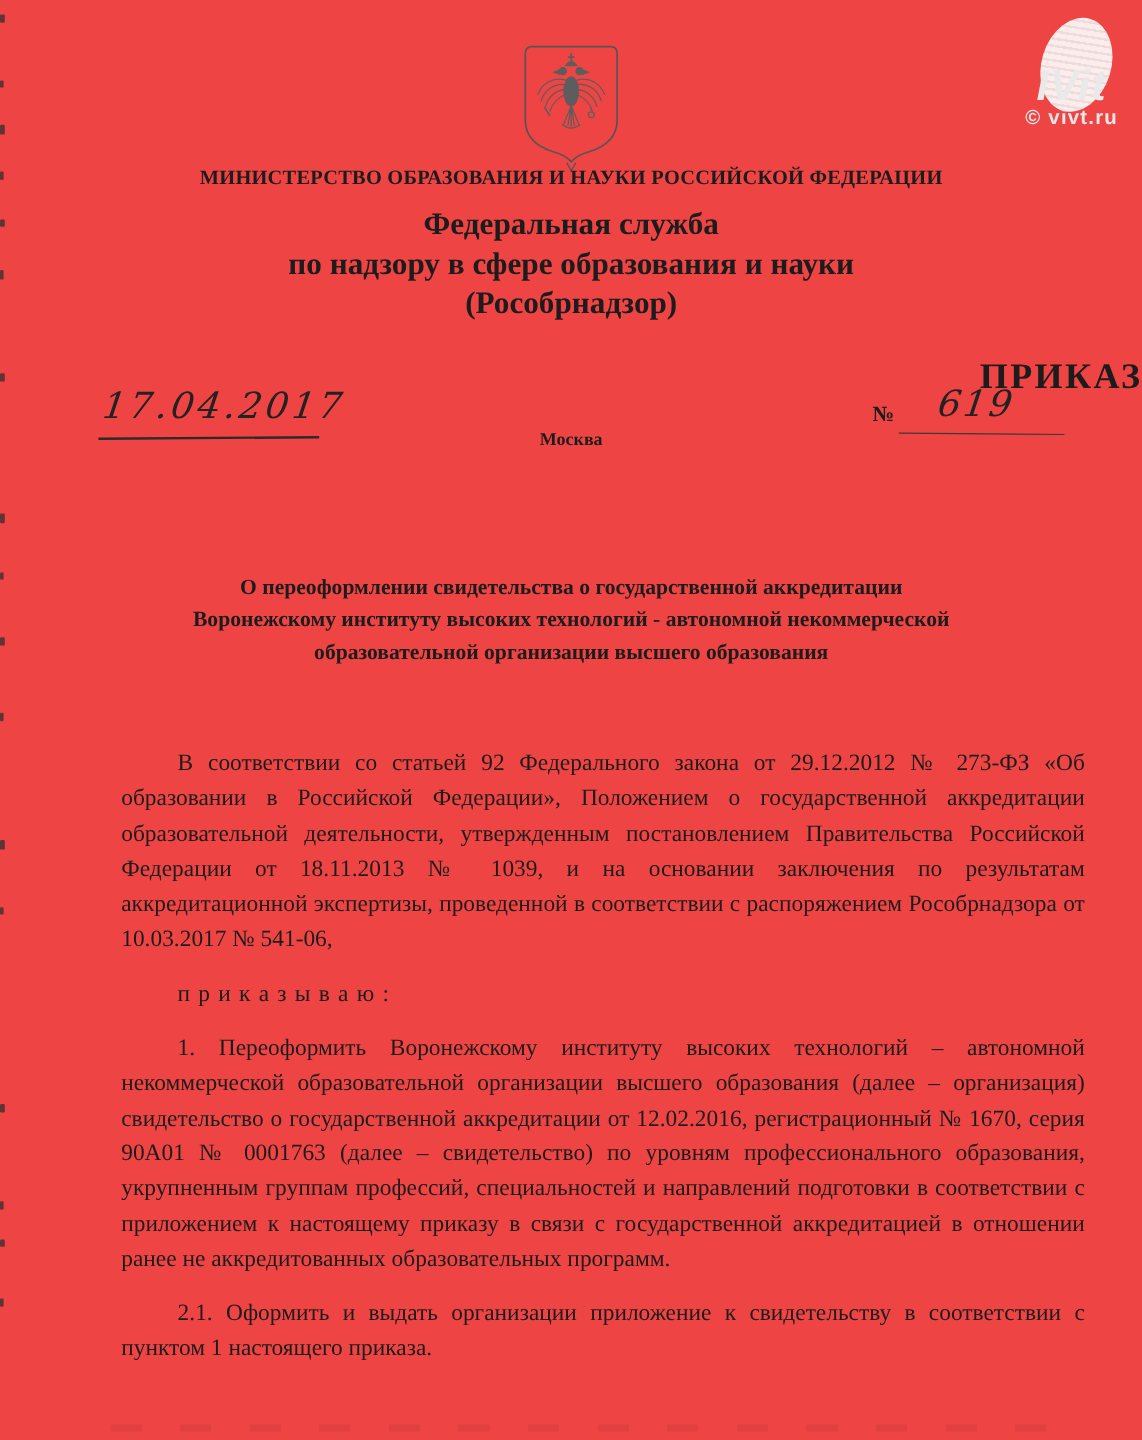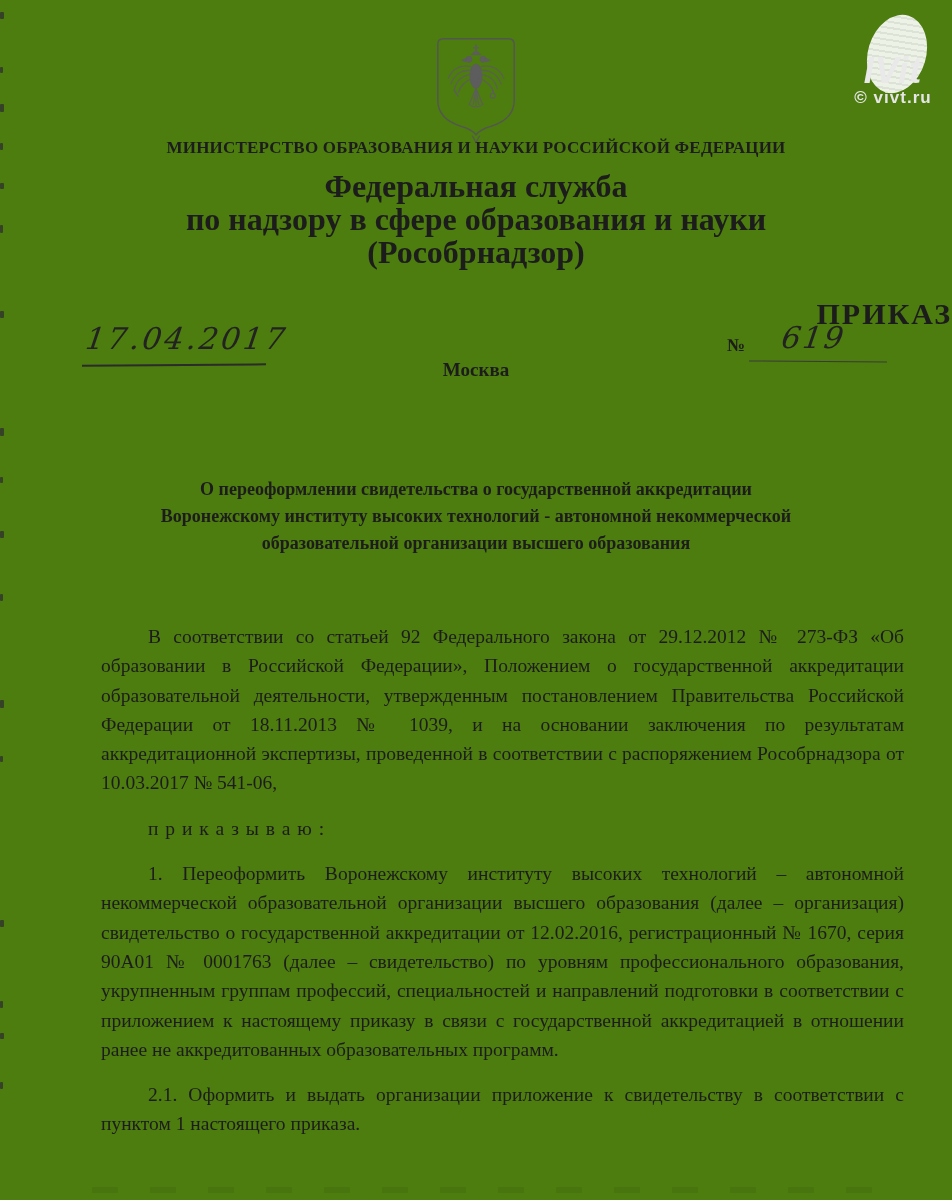--- a/index.html
+++ b/index.html
@@ -1,20 +1,20 @@
 <!DOCTYPE html>
 <html lang="ru"><head>
 <meta charset="utf-8">
 <style>
   html,body{margin:0;padding:0;background:#777;}
   .page{
     position:relative;
     width:952px;height:1200px;
     margin:0 auto;
-    background:#4d7c0f;
+    background:#ef4444;
     overflow:hidden;
     font-family:"Liberation Serif", serif;
     color:#1c1c1c;
   }
   
   .watermark{position:absolute;right:4px;top:12px;width:110px;height:100px;pointer-events:none;}
   .wm-ellipse{
     position:absolute;right:22px;top:2px;width:58px;height:80px;border-radius:50%;
     transform:rotate(17deg);
     background:repeating-linear-gradient(172deg,#ededed 0 2px,#ffffff 2px 6px);
@@ -32,29 +32,29 @@
   }
   
   .emblem{position:absolute;left:429px;top:36px;width:94px;height:110px;}
   
   .ministry{
     position:absolute;left:0;top:138px;width:952px;text-align:center;
     font-weight:bold;font-size:17px;letter-spacing:.2px;
   }
   .agency{
     position:absolute;left:0;top:170px;width:952px;text-align:center;
-    font-weight:bold;font-size:32px;line-height:33px;
+    font-weight:bold;font-size:26px;line-height:33px;
   }
   .order-type{
     position:absolute;left:0;top:297px;width:952px;text-align:right;
     font-weight:bold;font-size:30px;letter-spacing:2px;
   }
   .city{
     position:absolute;left:0;top:359px;width:952px;text-align:center;
-    font-weight:bold;font-size:19px;
+    font-weight:bold;font-size:15px;
   }
   
   .hand{
     font-family:"DejaVu Serif",serif;font-style:italic;font-weight:500;
     color:#222;transform:skewX(-8deg);
   }
   .date-hand{position:absolute;left:86px;top:321px;font-size:30px;letter-spacing:3px;}
   .date-line{position:absolute;left:82px;top:364px;width:184px;border-bottom:2px solid #2b2b2b;transform:rotate(-.4deg);}
   .num-label{position:absolute;left:727px;top:335px;font-size:18px;font-weight:bold;}
   .num-hand{position:absolute;left:782px;top:320px;font-size:30px;letter-spacing:2px;}

